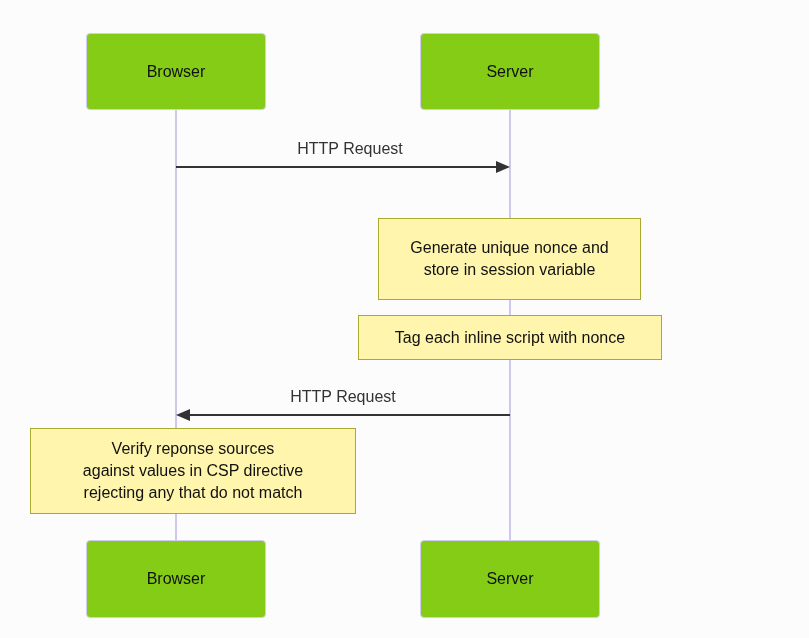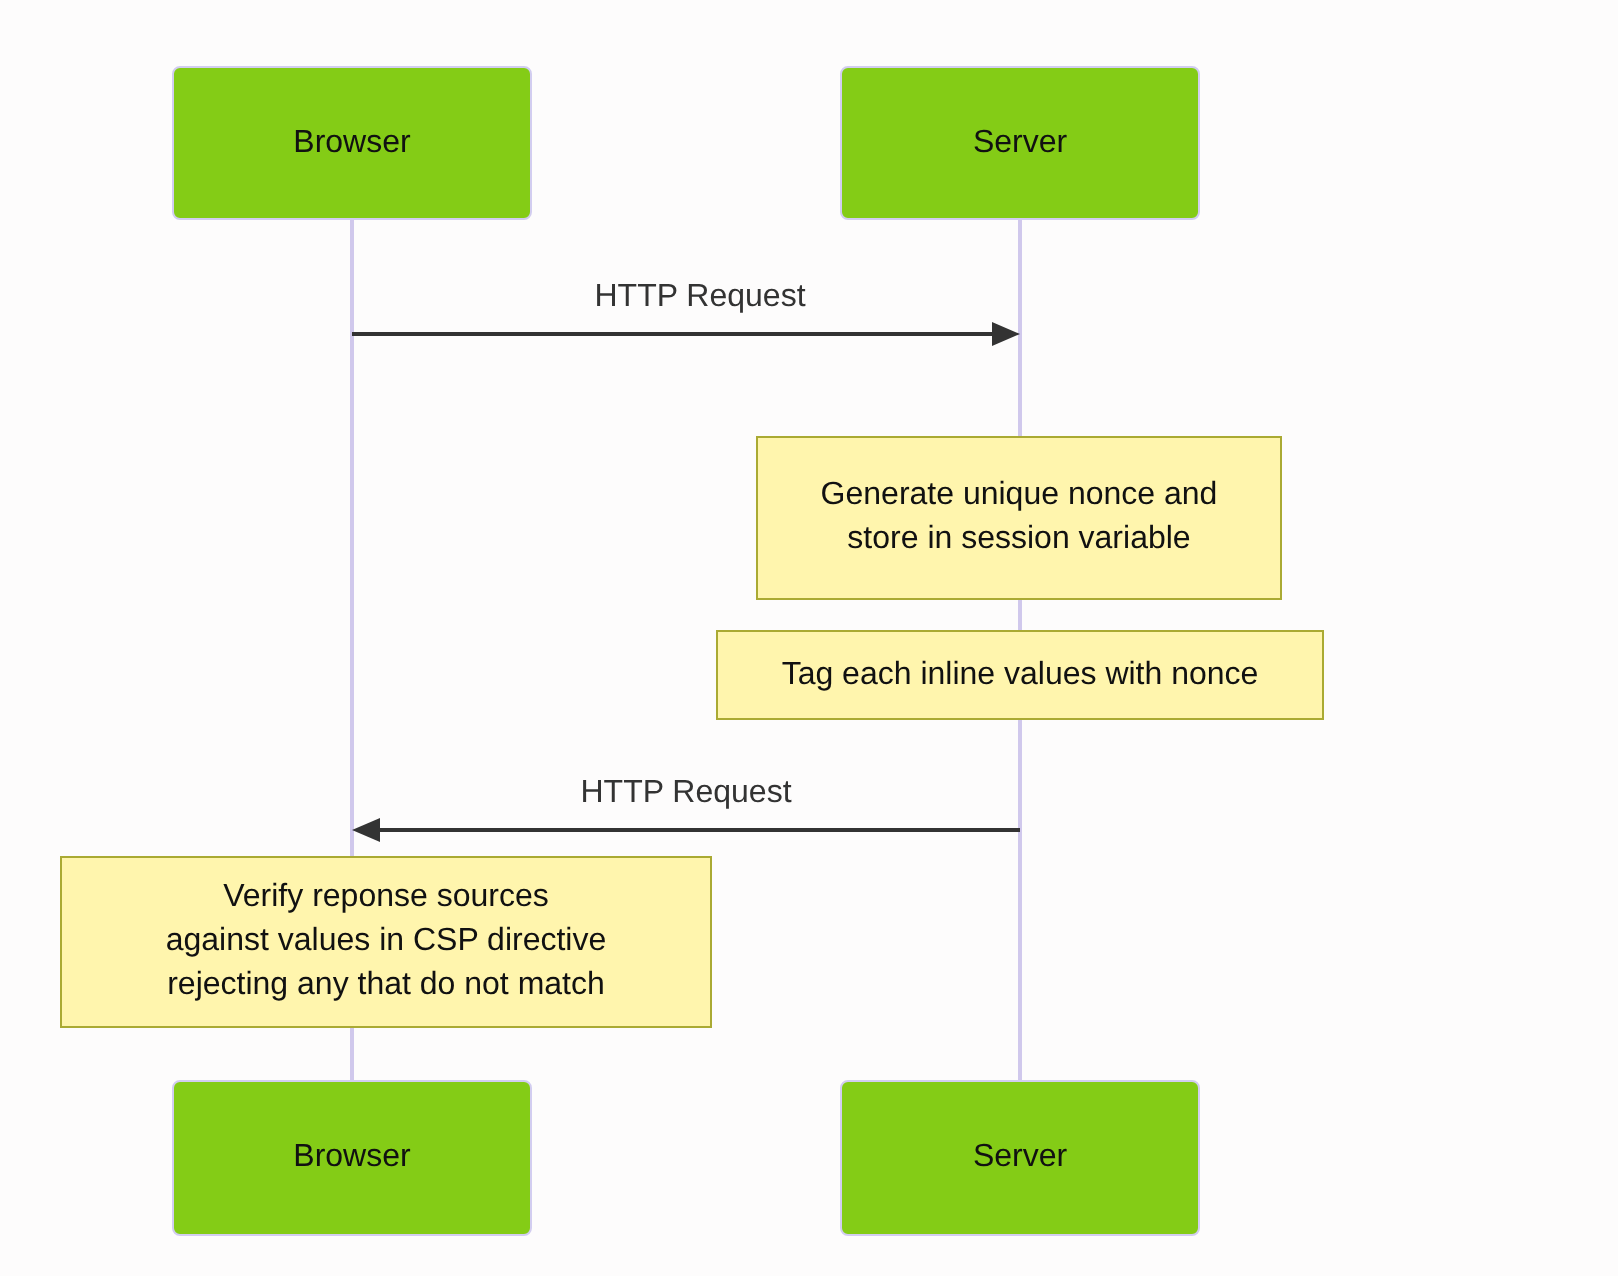--- a/index.html
+++ b/index.html
@@ -115,21 +115,21 @@
   <div class="actor-box actor-top-server">
     <span>Server</span>
   </div>
 
   <div class="message-label msg-request-label">HTTP Request</div>
   <div class="message-line msg-request-line"></div>
   <div class="arrowhead arrow-right"></div>
 
   <div class="note note-1">Generate unique nonce and
 store in session variable</div>
-  <div class="note note-3">Tag each inline values with nonce</div>
+  <div class="note note-3">Tag each inline script with nonce</div>
 
   <div class="message-label msg-response-label">HTTP Request</div>
   <div class="message-line msg-response-line"></div>
   <div class="arrowhead arrow-left"></div>
 
   <div class="note note-4">Verify reponse sources
 against values in CSP directive
 rejecting any that do not match</div>
 
   <div class="actor-box actor-bottom-browser">

